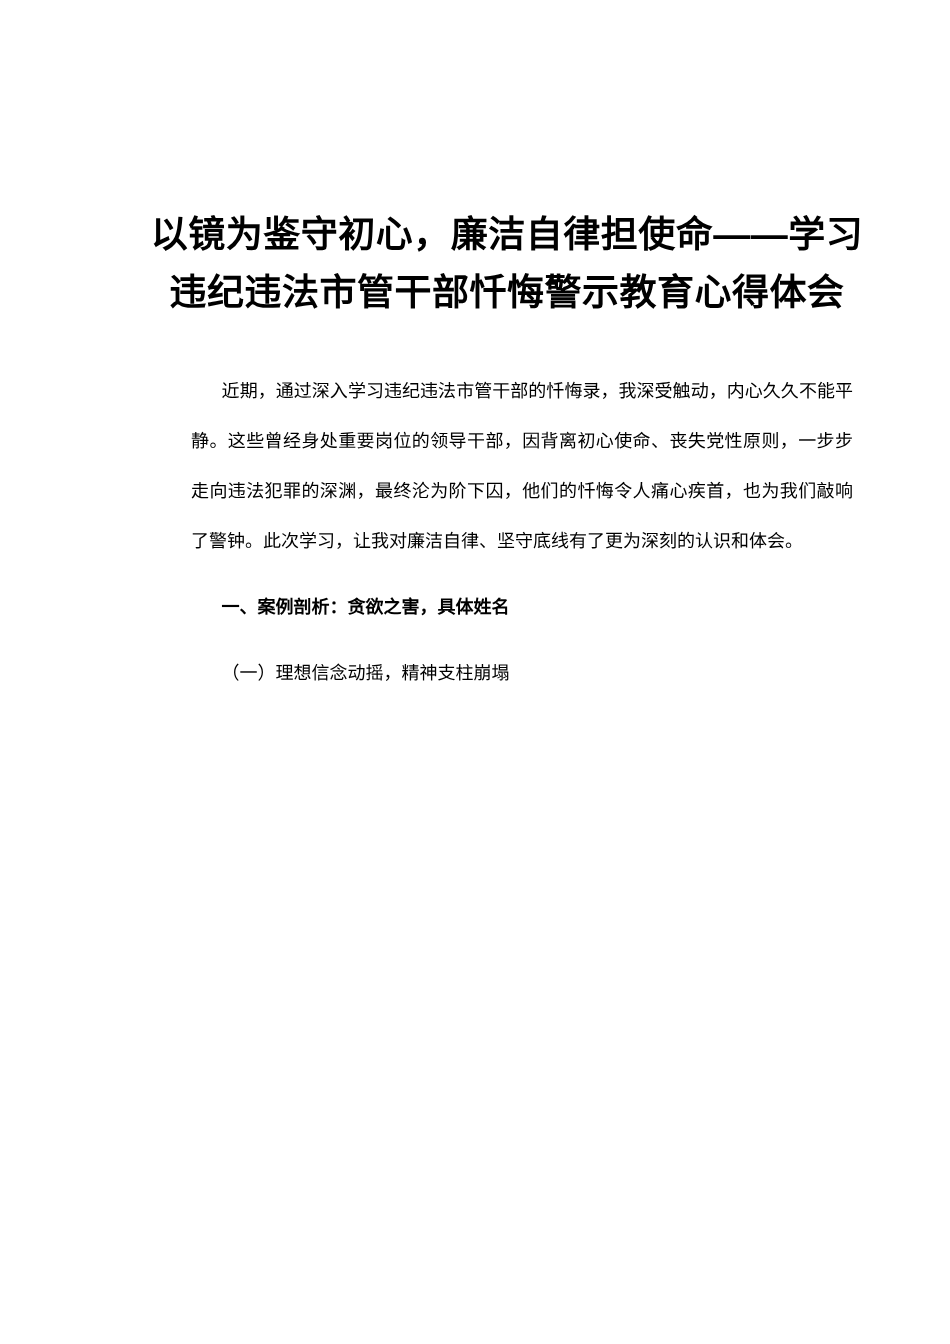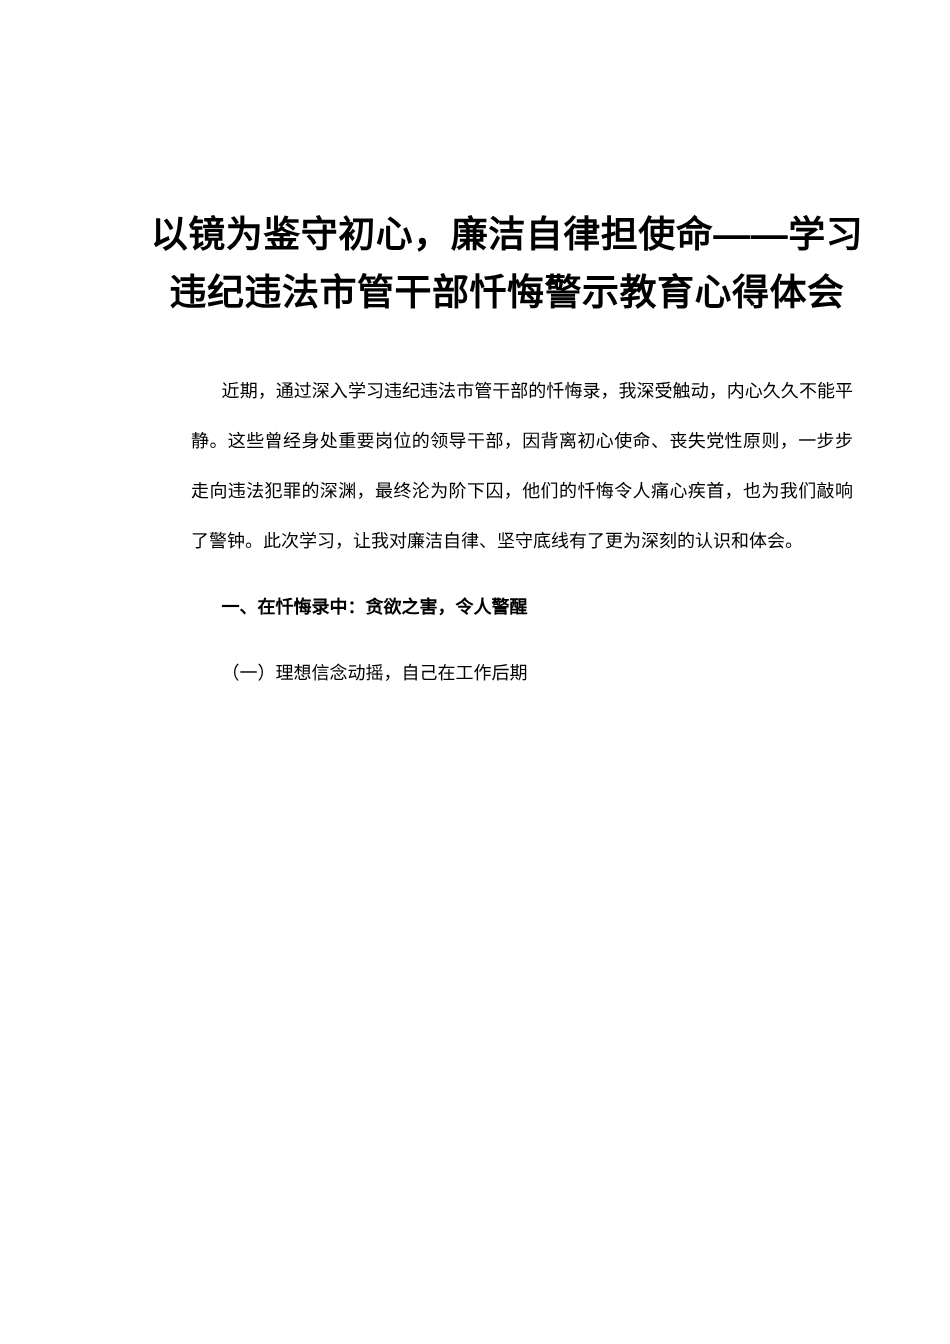--- a/index.html
+++ b/index.html
@@ -41,16 +41,16 @@
   }
 </style>
 </head>
 <body>
 
 <div class="page">
   <h1 class="doc-title">以镜为鉴守初心，廉洁自律担使命——学习违纪违法市管干部忏悔警示教育心得体会</h1>
 
   <div class="doc-body">
     <p class="para-body">近期，通过深入学习违纪违法市管干部的忏悔录，我深受触动，内心久久不能平静。这些曾经身处重要岗位的领导干部，因背离初心使命、丧失党性原则，一步步走向违法犯罪的深渊，最终沦为阶下囚，他们的忏悔令人痛心疾首，也为我们敲响了警钟。此次学习，让我对廉洁自律、坚守底线有了更为深刻的认识和体会。</p>
-    <p class="para-heading1">一、在忏悔录中：贪欲之害，令人警醒</p>
-    <p class="para-heading2">（一）理想信念动摇，自己在工作后期</p>
+    <p class="para-heading1">一、案例剖析：贪欲之害，具体姓名</p>
+    <p class="para-heading2">（一）理想信念动摇，精神支柱崩塌</p>
   </div>
 </div>
 
 </body></html>

